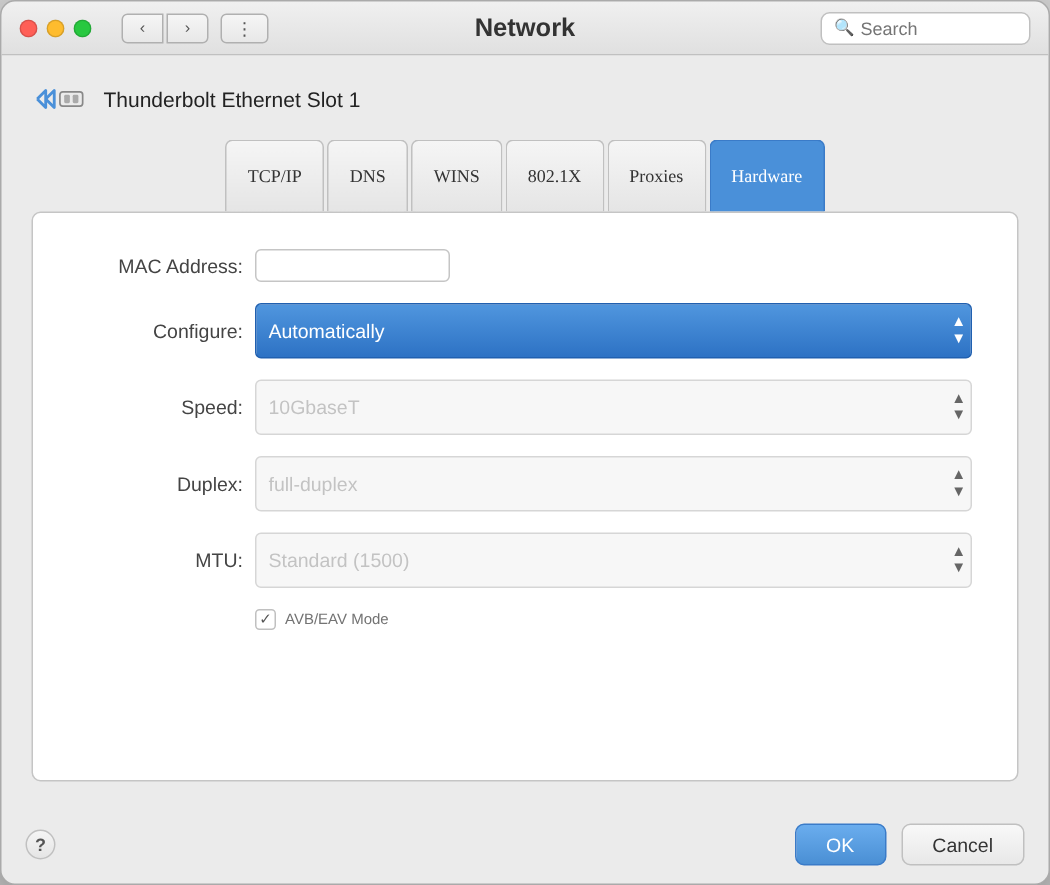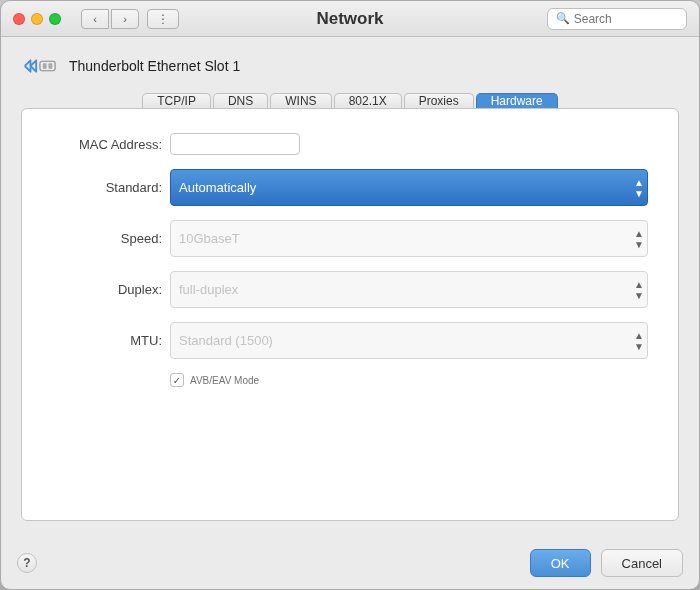--- a/index.html
+++ b/index.html
@@ -168,28 +168,29 @@
 
     
     .tabs {
       display: flex;
       gap: 2px;
       margin-bottom: 0;
       justify-content: center;
     }
 
     .tab {
-      padding: 0 14px;
+      padding: 16px 14px;
       font-size: 12px;
       background: linear-gradient(to bottom, #f5f5f5, #e5e5e5);
       border: 1px solid #c0c0c0;
       border-radius: 5px 5px 0 0;
       cursor: pointer;
       color: #333;
       border-bottom: none;
+      font-family: Liberation Serif, serif;
     }
 
     .tab.active {
       background: #4a90d9;
       border-color: #3a7bc8;
       color: white;
       font-weight: 500;
     }
 
     
@@ -415,21 +416,21 @@
     <div class="panel">
 
       <div class="form-row">
         <div class="form-label">MAC Address:</div>
         <div class="form-field">
           <input class="mac-input" type="text" value="" style="">
         </div>
       </div>
 
       <div class="form-row">
-        <div class="form-label">Standard:</div>
+        <div class="form-label">Configure:</div>
         <div class="form-field select-wrapper">
           <select class="styled-select active-select">
             <option>Automatically</option>
           </select>
           <div class="select-arrow white">
             <span>▲</span>
             <span>▼</span>
           </div>
         </div>
       </div>

